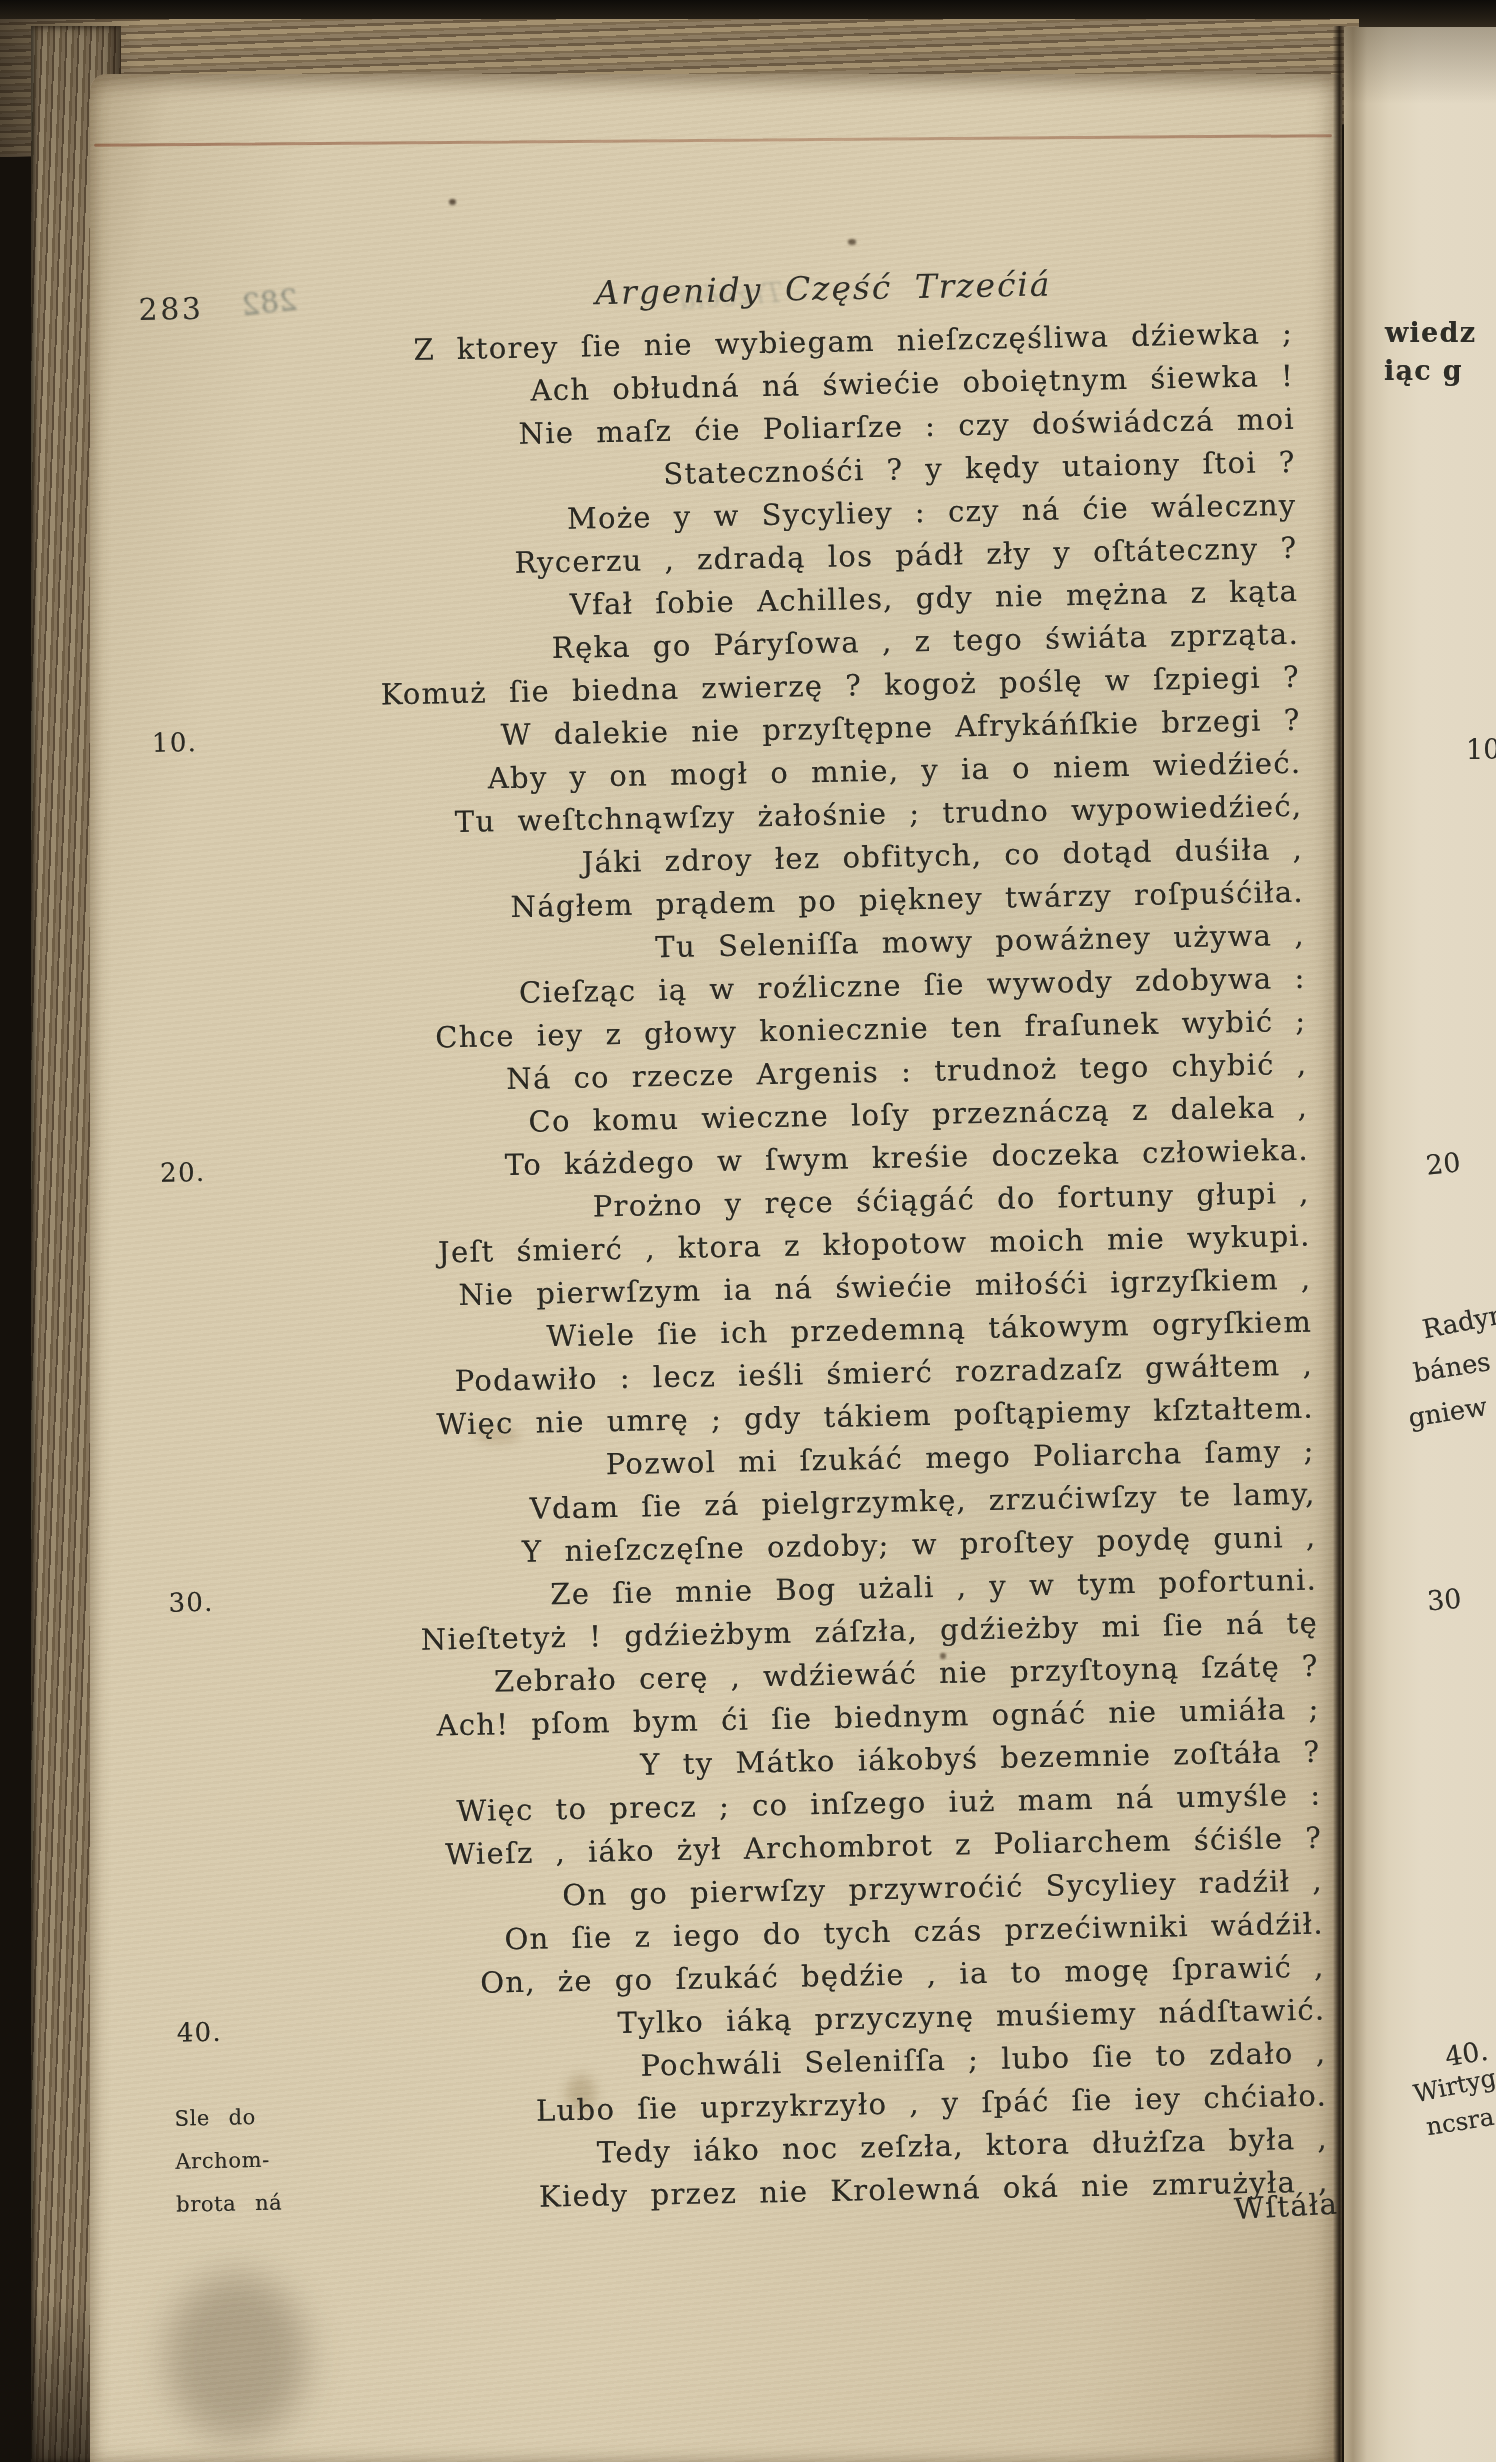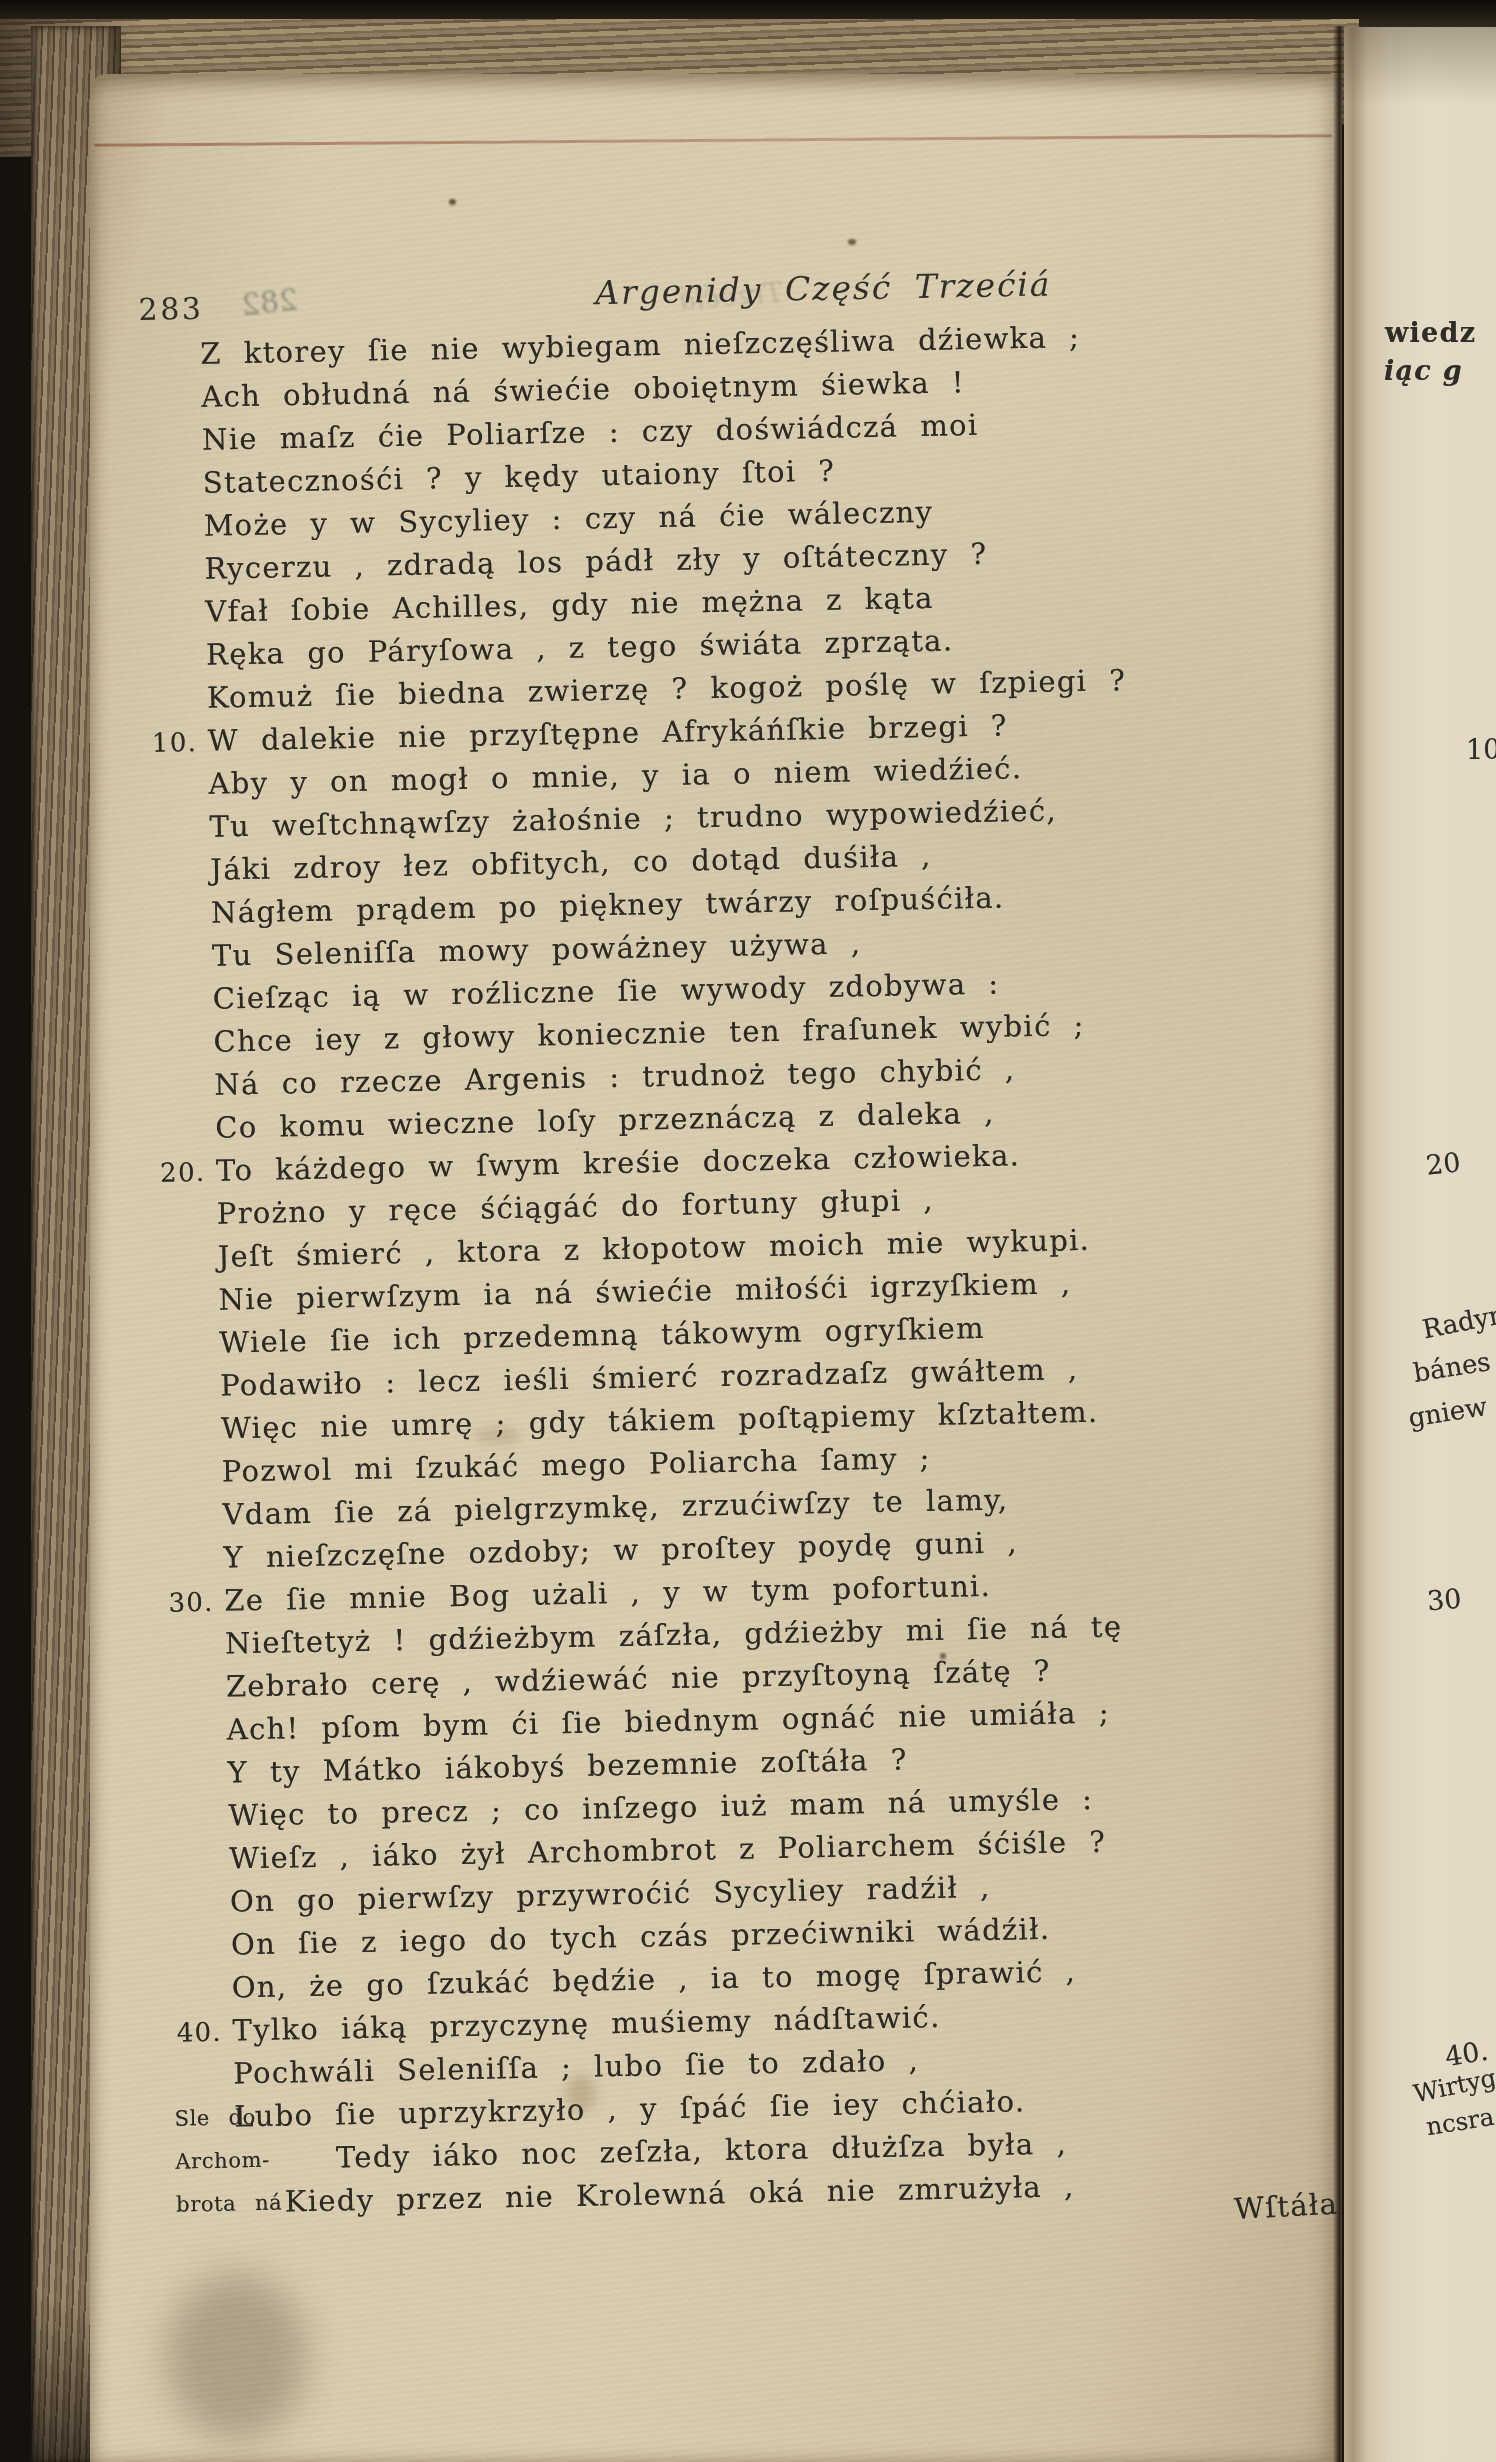--- a/index.html
+++ b/index.html
@@ -1,17 +1,17 @@
 <!DOCTYPE html>
 <html style="font-size:10.3px"><head>
 <meta charset="utf-8">
 <style>
   html,body{margin:0;padding:0;width:1497px;height:2462px;background:#15110c;overflow:hidden;}
   *{box-sizing:border-box;}
-  .scan{position:absolute;inset:0;font-family:"DejaVu Serif","Liberation Serif",serif;color:#26251f;}
+  .scan{position:absolute;inset:0;font-family:"DejaVu Serif","Liberation Serif",serif;color:#26251f;text-align:right;}
 
   
   .top-dark{position:absolute;left:0;top:0;width:1497px;height:33px;
     background:linear-gradient(180deg,#0e0c09 0%,#241e15 55%,#3a3023 100%);}
 
   
   .top-edges{position:absolute;left:0;top:19px;width:1359px;height:138px;
     background:
       linear-gradient(90deg,rgba(20,14,8,.55) 0,rgba(20,14,8,0) 141px),
       repeating-linear-gradient(178deg,#8d7c62 0 3.8px,#6b5a43 3.8px 6.4px,#a3906f 6.4px 11px,#7d6b50 11px 13.5px);
@@ -80,21 +80,21 @@
     background:linear-gradient(90deg,rgba(30,22,14,0),rgba(24,17,10,.85) 45%,rgba(40,30,18,.35) 80%,rgba(40,30,18,0));}
 
   
   .right-leaf{position:absolute;left:1344px;top:27px;width:153px;height:2435px;overflow:hidden;
     background:
       linear-gradient(180deg,rgba(60,48,30,.35) 0,rgba(60,48,30,0) 77px),
       linear-gradient(90deg,#baab8e 0,#a6967a 9px,#cfc2a8 23px,#ded3bb 45px,#e4dac5 77px,#e2d8c3 100%);
     font-family:"DejaVu Serif","Liberation Serif",serif;color:#2e2d27;}
   .frag{position:absolute;white-space:nowrap;text-shadow:0 0 0.6px rgba(40,38,32,.5);}
   .f0{left:41px;top:290px;font-size:27px;font-weight:600;letter-spacing:1.3px;}
-  .f1{left:40px;top:328px;font-size:27px;font-weight:600;letter-spacing:1.3px;font-style:italic;}
+  .f1{left:40px;top:328px;font-size:27px;font-weight:600;letter-spacing:1.3px;}
   .f2{left:122px;top:707px;font-size:27px;}
   .f3{left:82px;top:1121px;font-size:27px;transform:rotate(-6deg);}
   .f4{left:78px;top:1280px;font-size:26px;transform:rotate(-11deg);}
   .f5{left:69px;top:1325px;font-size:26px;transform:rotate(-9deg);}
   .f6{left:64px;top:1370px;font-size:26px;transform:rotate(-9deg);}
   .f7{left:83px;top:1557px;font-size:27px;transform:rotate(-5deg);}
   .f8{left:101px;top:2011px;font-size:27px;transform:rotate(-9deg);}
   .f9{left:69px;top:2044px;font-size:24.4px;transform:rotate(-12deg);}
   .f10{left:82px;top:2080px;font-size:24.4px;transform:rotate(-9deg);}
 </style>

